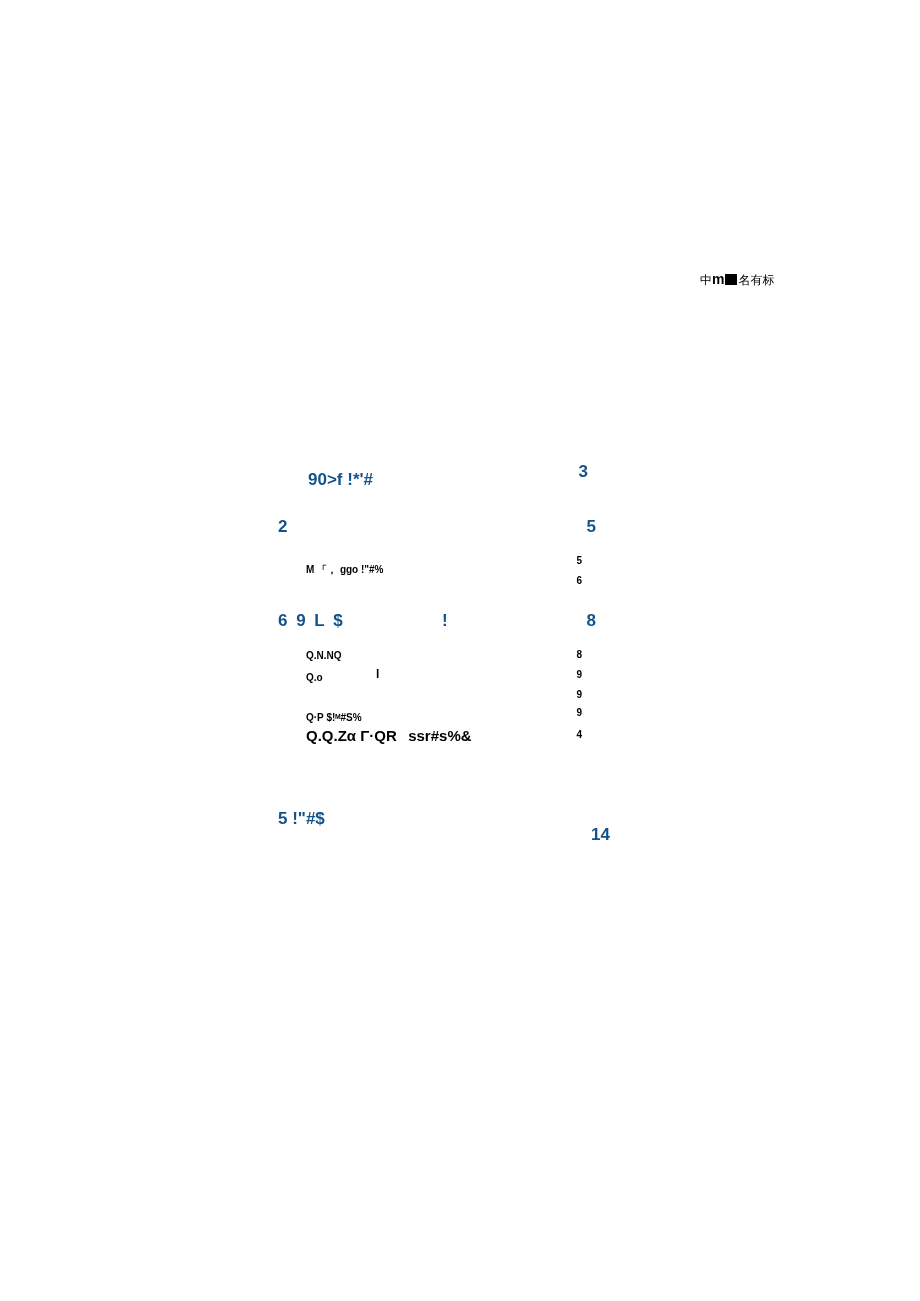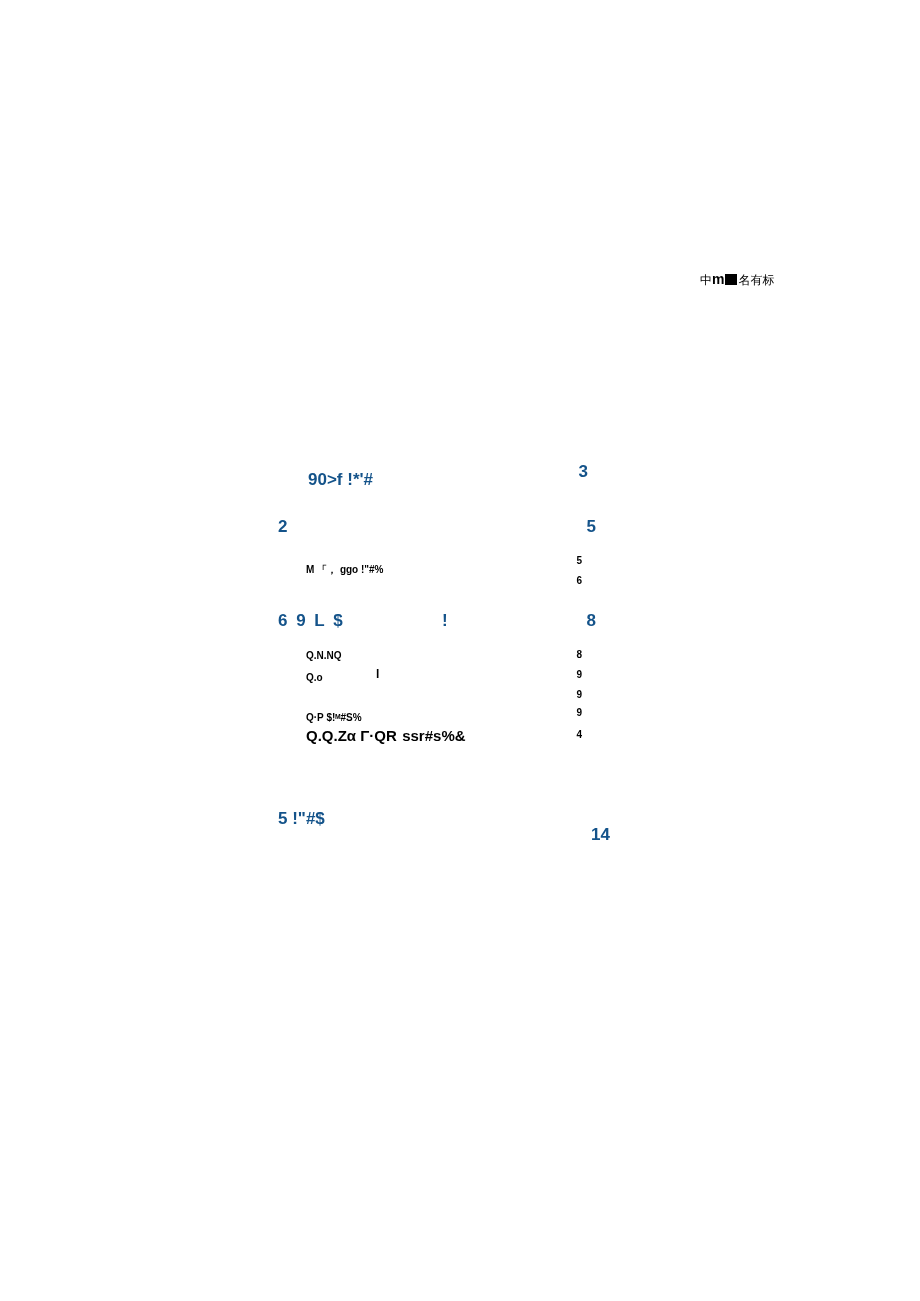--- a/index.html
+++ b/index.html
@@ -138,21 +138,21 @@
     </div>
     <div class="row row-sub" style="height:18px">
       <span class="page-num-sub" style="top:0">9</span>
     </div>
     <div class="row row-sub" style="height:20px">
       <span class="sub-label">Q·P $!ᴹ#S%</span>
       <span class="page-num-sub" style="top:0">9</span>
     </div>
     <div class="row row-sub">
       <span class="sub-label" style="font-size:15px">Q.Q.Zα Γ·QR</span>
-      <span class="ssr" style="margin-left:1px">ssr#s%&amp;</span>
+      <span class="ssr" style="margin-left:7px">ssr#s%&amp;</span>
       <span class="page-num-sub" style="top:2px">4</span>
     </div>
 
     <div class="row row-6">
       <span class="label fs17">5 !"#$</span>
       <span class="page-num fs17" style="top:16px; right:8px">14</span>
     </div>
 
   </div>
 </div>

